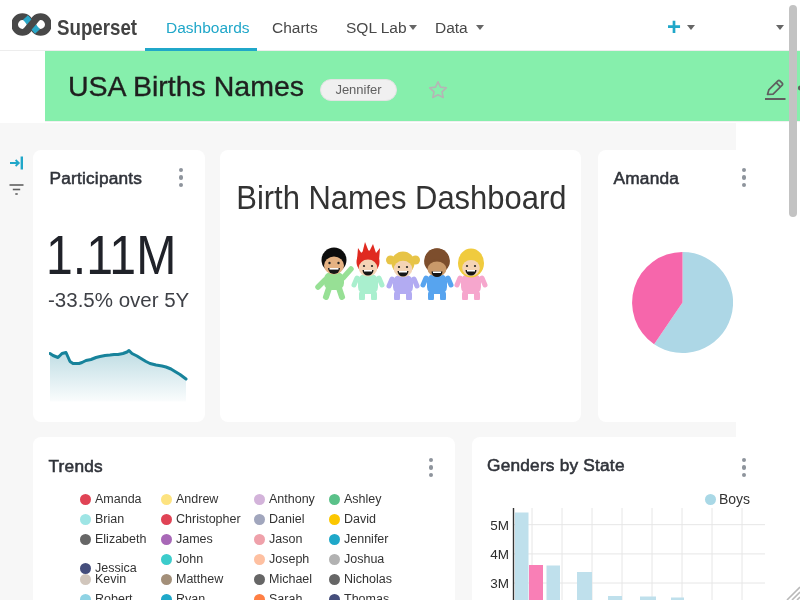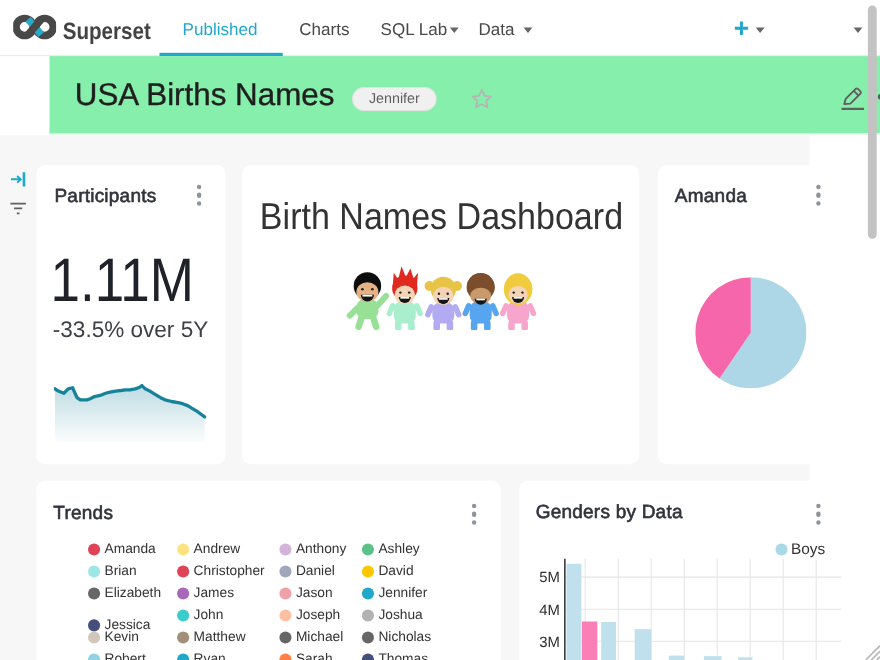--- a/index.html
+++ b/index.html
@@ -30,21 +30,21 @@
 <div id="page">
 
   <div id="nav">
     <svg class="abs" style="left:12px; top:11px" width="39" height="27" viewBox="0 0 39 27">
       <circle cx="10.4" cy="13.5" r="7.8" fill="none" stroke="#484848" stroke-width="6.8"></circle>
       <circle cx="28.6" cy="13.5" r="7.8" fill="none" stroke="#484848" stroke-width="6.8"></circle>
       <path d="M13.5 6.5 L25.5 20.5" stroke="#2aa8c9" stroke-width="6.6"></path>
       <path d="M13.5 20.5 L25.5 6.5" stroke="#484848" stroke-width="6.8"></path>
     </svg>
     <div class="navitem" style="left:57px; font-size:21.5px; font-weight:bold; color:#434343; transform:scaleX(0.87); transform-origin:left center">Superset</div>
-    <div class="navitem" style="left:166px; color:#20a7c9">Published</div>
+    <div class="navitem" style="left:166px; color:#20a7c9">Dashboards</div>
     <div class="navitem" style="left:272px">Charts</div>
     <div class="navitem" style="left:346px">SQL Lab</div>
     <div class="caret" style="left:409px; top:25px"></div>
     <div class="navitem" style="left:435px">Data</div>
     <div class="caret" style="left:476px; top:25px"></div>
     <div class="navitem" style="left:667px; top:2px; color:#20a7c9; font-weight:bold; font-size:24px">+</div>
     <div class="caret" style="left:687px; top:25px"></div>
     <div class="caret" style="left:776px; top:25px"></div>
     <div id="nav-underline"></div>
   </div>
@@ -210,21 +210,21 @@
       <div class="lgd" style="left:128px; top:135px"><i style="background:#a38f79"></i>Matthew</div>
       <div class="lgd" style="left:221px; top:135px"><i style="background:#666666"></i>Michael</div>
       <div class="lgd" style="left:296px; top:135px"><i style="background:#666666"></i>Nicholas</div>
       <div class="lgd" style="left:47px; top:155px"><i style="background:#8fd3e4"></i>Robert</div>
       <div class="lgd" style="left:128px; top:155px"><i style="background:#1fa8c9"></i>Ryan</div>
       <div class="lgd" style="left:221px; top:155px"><i style="background:#ff7f44"></i>Sarah</div>
       <div class="lgd" style="left:296px; top:155px"><i style="background:#454e7c"></i>Thomas</div>
     </div>
 
     <div class="card" style="left:472px; top:314px; width:296px; height:200px; overflow:hidden">
-      <div class="card-title" style="left:15px; top:18px">Genders by Data</div>
+      <div class="card-title" style="left:15px; top:18px">Genders by State</div>
       <div class="kebab" style="left:270px; top:21px">
           <div></div>
           <div></div>
           <div></div>
         </div>
       <div class="abs" style="left:233px; top:54px; font-size:14px; color:#333"><span style="display:inline-block;width:11px;height:11px;border-radius:50%;background:#a9d8e6;margin-right:3px;vertical-align:-1px"></span>Boys</div>
       <svg class="abs" style="left:0; top:0" width="296" height="200" viewBox="0 0 296 200">
 
         <g stroke="#e6e6e6" stroke-width="1">
           <path d="M60 71 L60 200"></path>

